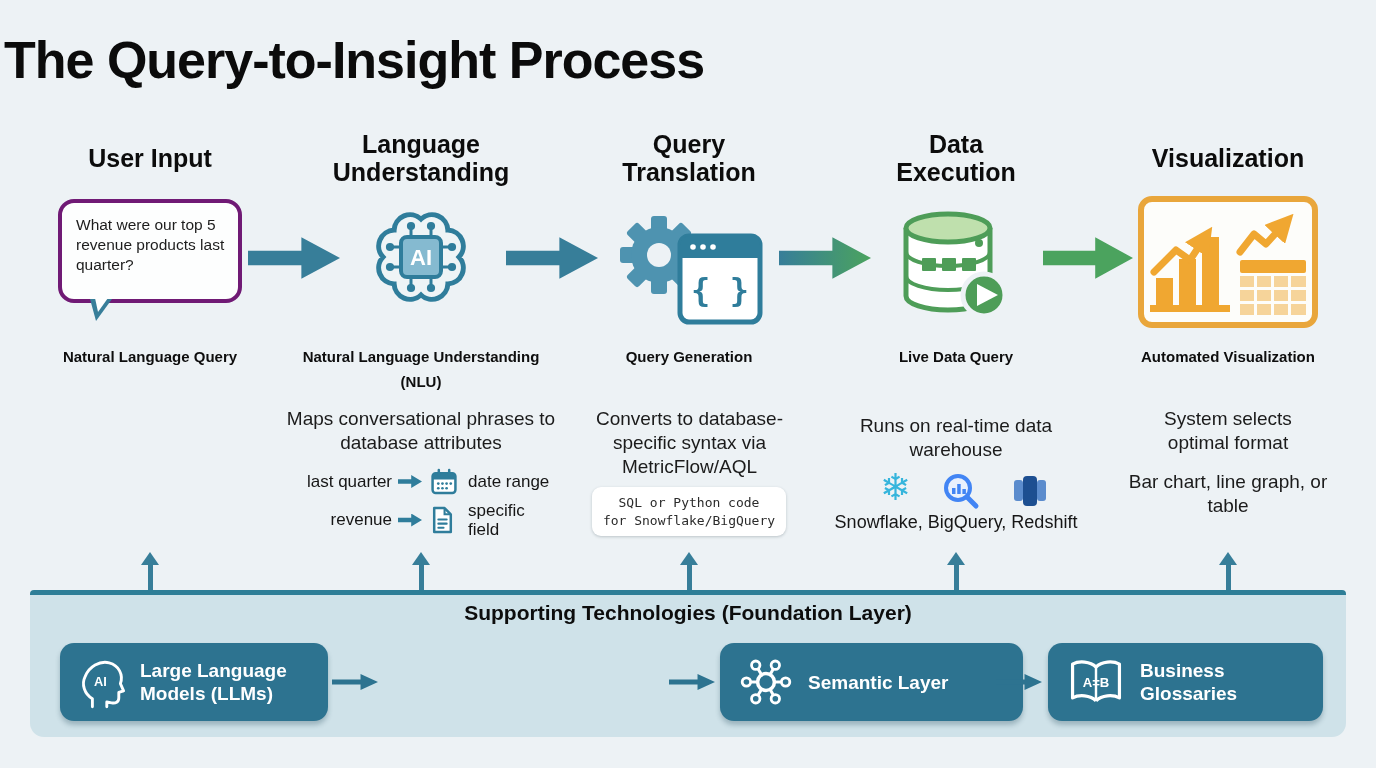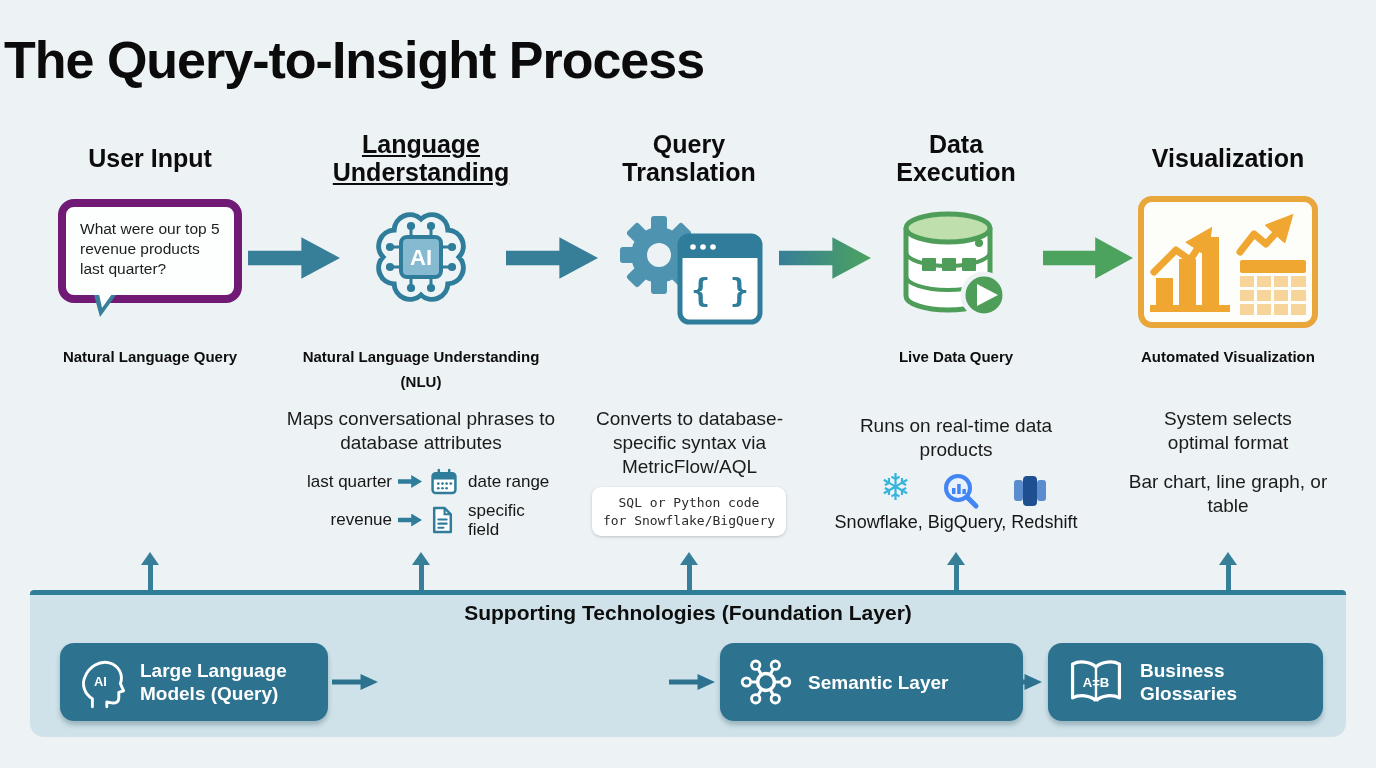--- a/index.html
+++ b/index.html
@@ -14,21 +14,21 @@
   }
   .hdr{position:absolute;font-weight:700;font-size:25px;line-height:28px;text-align:center;color:#0c0c0c;}
   .lbl{position:absolute;font-weight:700;font-size:15px;line-height:25px;text-align:center;color:#0e0e0e;}
   .desc{position:absolute;font-size:19px;line-height:24px;text-align:center;color:#1b1b1b;}
   .flow-arrow{
     position:absolute;top:235px;height:46px;
     clip-path:polygon(0 34%,58% 34%,58% 5%,100% 50%,58% 95%,58% 66%,0 66%);
   }
   .bubble{
     position:absolute;left:58px;top:199px;width:184px;height:104px;
-    background:#fdfefe;border:8px solid #701a75;border-radius:16px;box-sizing:border-box;
+    background:#fdfefe;border:4px solid #701a75;border-radius:16px;box-sizing:border-box;
     padding:12px 12px 0 14px;font-size:15.5px;line-height:1.3;color:#1d1d1d;
   }
   .bubble:before{content:"";position:absolute;left:28px;bottom:-22px;
     border-style:solid;border-width:22px 16px 0 6px;border-color:#377e99 transparent transparent transparent;}
   .bubble:after{content:"";position:absolute;left:33px;bottom:-13px;
     border-style:solid;border-width:14px 10px 0 3px;border-color:#fdfefe transparent transparent transparent;}
   .map-row{position:absolute;left:296px;width:260px;display:grid;
     grid-template-columns:96px 26px 32px auto;align-items:center;column-gap:6px;
     font-size:17px;color:#161616;}
   .map-from{text-align:right;}
@@ -66,21 +66,21 @@
   .snowflake-glyph{font-size:37px;color:#36b5dc;line-height:40px;}
 </style>
 </head>
 <body>
 
 <div id="canvas">
 
   <div class="title">The Query-to-Insight Process</div>
 
   <div class="hdr" style="left:50px;top:144px;width:200px;">User Input</div>
-  <div class="hdr" style="left:321px;top:130px;width:200px;text-decoration:underline;">Language Understanding</div>
+  <div class="hdr" style="left:321px;top:130px;width:200px;">Language Understanding</div>
   <div class="hdr" style="left:614px;top:130px;width:150px;">Query Translation</div>
   <div class="hdr" style="left:881px;top:130px;width:150px;">Data Execution</div>
   <div class="hdr" style="left:1118px;top:144px;width:220px;">Visualization</div>
 
   <div class="bubble">
     <span>What were our top 5 revenue products last quarter?</span>
   </div>
 
   <svg class="abs" style="left:361px;top:197px;" width="120" height="120" viewBox="0 0 120 120">
     <path d="M98,60 A16,16 0 0 1 86.9,86.9 A16,16 0 0 1 60,98 A16,16 0 0 1 33.1,86.9 A16,16 0 0 1 22,60 A16,16 0 0 1 33.1,33.1 A16,16 0 0 1 60,22 A16,16 0 0 1 86.9,33.1 A16,16 0 0 1 98,60 Z" fill="#eef4f6" stroke="#2f7d9b" stroke-width="5"></path>
@@ -171,26 +171,27 @@
     </svg>
   </div>
 
   <div class="flow-arrow" style="left:248px;width:92px;background:#377e99;"></div>
   <div class="flow-arrow" style="left:506px;width:92px;background:#377e99;"></div>
   <div class="flow-arrow" style="left:779px;width:92px;background:linear-gradient(90deg,#377e99,#4ba35e);"></div>
   <div class="flow-arrow" style="left:1043px;width:90px;background:#4ba35e;"></div>
 
   <div class="lbl" style="left:50px;top:344px;width:200px;">Natural Language Query</div>
   <div class="lbl" style="left:291px;top:344px;width:260px;">Natural Language Understanding (NLU)</div>
+  <div class="lbl" style="left:579px;top:344px;width:220px;">Query Generation</div>
   <div class="lbl" style="left:846px;top:344px;width:220px;">Live Data Query</div>
   <div class="lbl" style="left:1128px;top:344px;width:200px;">Automated Visualization</div>
 
   <div class="desc" style="left:286px;top:407px;width:270px;">Maps conversational phrases to database attributes</div>
   <div class="desc" style="left:582px;top:407px;width:215px;">Converts to database-specific syntax via MetricFlow/AQL</div>
-  <div class="desc" style="left:856px;top:414px;width:200px;">Runs on real-time data products</div>
+  <div class="desc" style="left:856px;top:414px;width:200px;">Runs on real-time data warehouse</div>
   <div class="desc" style="left:1143px;top:407px;width:170px;">System selects optimal format</div>
   <div class="desc" style="left:1118px;top:470px;width:220px;">Bar chart, line graph, or table</div>
 
   <div class="map-row" style="top:468px;">
     <span class="map-from">last quarter</span>
     <span class="mini-arrow"></span>
     <svg width="28" height="27" viewBox="0 0 26 26">
       <rect x="2" y="5" width="22" height="19" rx="3" fill="#ffffff" stroke="#2f7d9b" stroke-width="2.4"></rect>
       <path d="M2,11 h22 v-3 a3,3 0 0 0 -3,-3 h-16 a3,3 0 0 0 -3,3 z" fill="#2f7d9b"></path>
       <line x1="8" y1="2" x2="8" y2="7" stroke="#2f7d9b" stroke-width="2.4" stroke-linecap="round"></line>
@@ -268,21 +269,21 @@
     </div>
 
   <div class="band"></div>
   <div class="band-heading">Supporting Technologies (Foundation Layer)</div>
 
   <div class="fbtn" style="left:60px;width:268px;">
     <svg width="52" height="62" viewBox="0 0 60 66">
       <path d="M18,64 V54 C8,48 4,36 9,26 C14,14 27,6 39,9 C51,12 57,24 53,35 L57,44 L51,46 V53 C51,58 47,60 42,59 L36,58 V64" fill="none" stroke="#ffffff" stroke-width="3.6" stroke-linecap="round" stroke-linejoin="round"></path>
       <text x="28" y="38" text-anchor="middle" font-family="Liberation Sans,sans-serif" font-size="16" font-weight="bold" fill="#ffffff">AI</text>
     </svg>
-    <div class="fbtn-label" style="max-width:170px;">Large Language Models (Query)</div>
+    <div class="fbtn-label" style="max-width:170px;">Large Language Models (LLMs)</div>
   </div>
   <div class="fbtn-arrow" style="left:332px;"></div>
 
   <div class="fbtn-arrow" style="left:669px;"></div>
 
   <div class="fbtn" style="left:720px;width:303px;">
     <svg width="56" height="56" viewBox="0 0 60 60">
       <g stroke="#ffffff" stroke-width="3.2">
         <line x1="30" y1="30" x2="51" y2="30"></line>
           <line x1="30" y1="30" x2="40" y2="48"></line>

